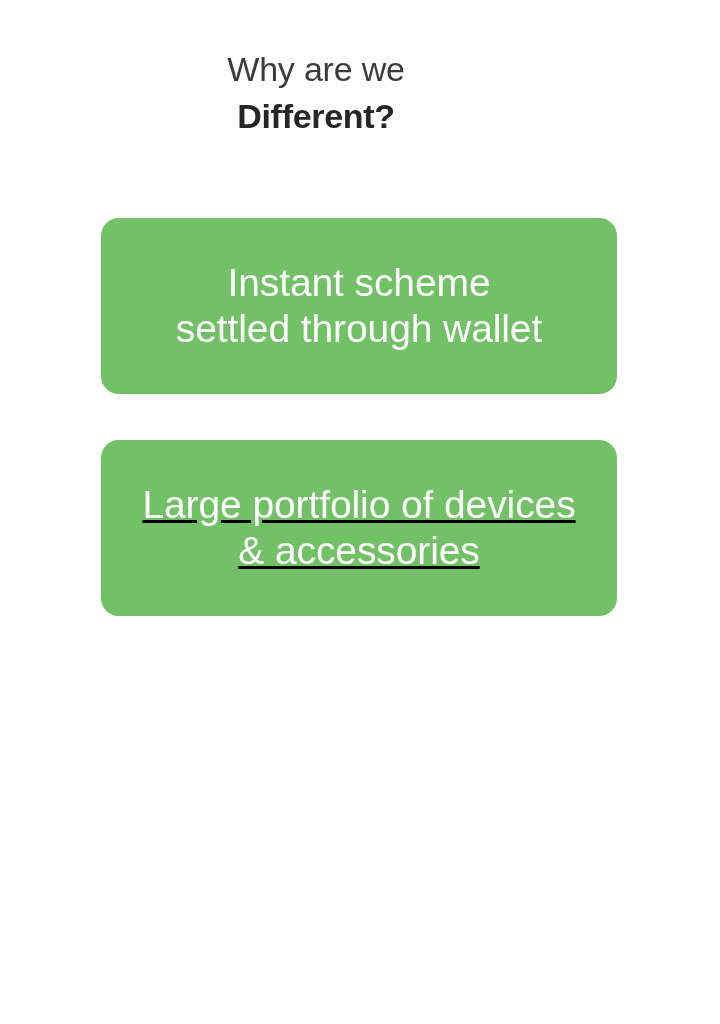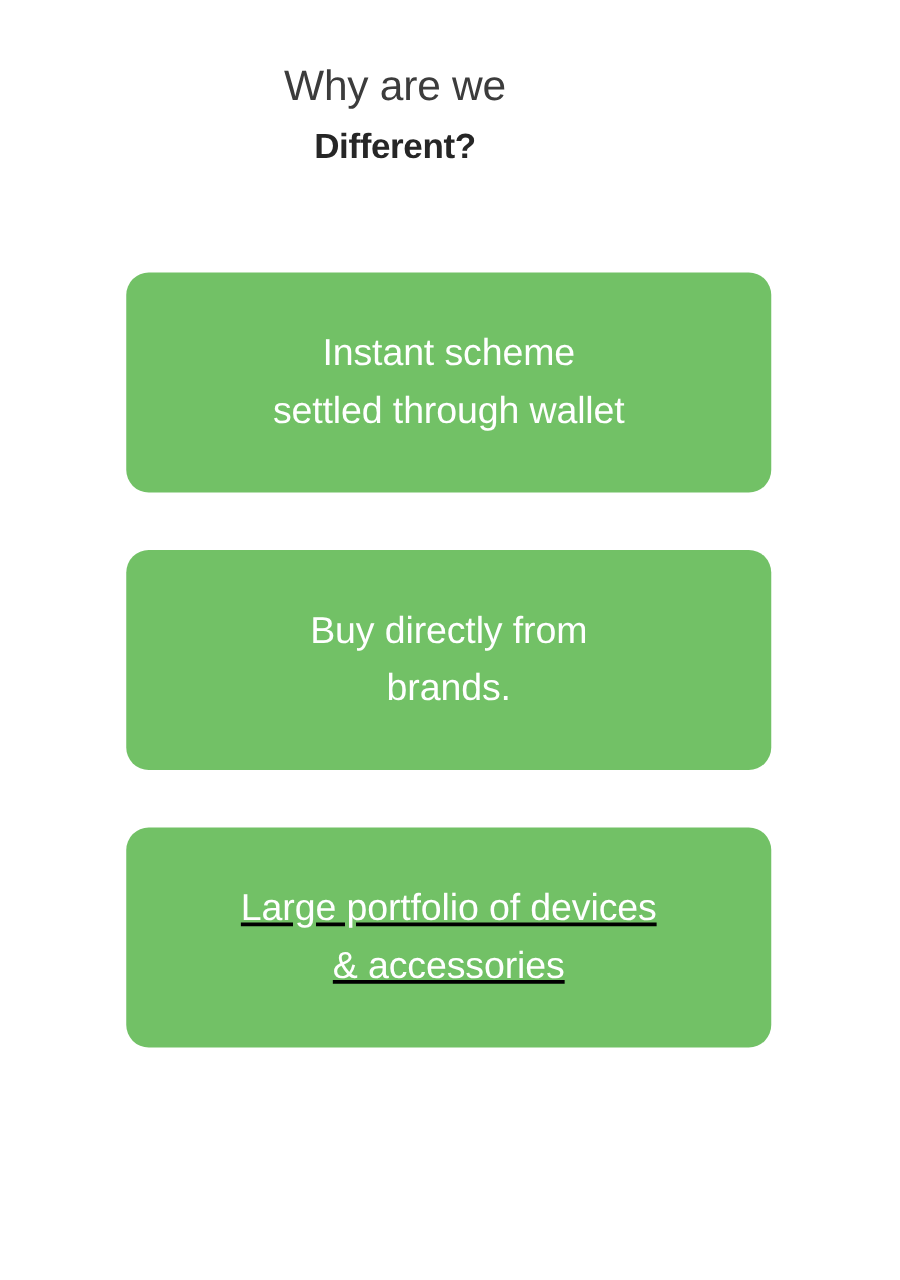--- a/index.html
+++ b/index.html
@@ -34,21 +34,21 @@
   .heading-line1 {
     display: block;
     font-size: 34px;
     line-height: 47px;
     font-weight: 300;
     letter-spacing: -0.2px;
     color: #3c3c3c;
   }
   .heading-line2 {
     display: block;
-    font-size: 28px;
+    font-size: 34px;
     line-height: 47px;
     font-weight: 700;
     letter-spacing: -0.3px;
     color: #262626;
   }
 
   
   .cards {
     position: absolute;
     top: 218px;
@@ -64,21 +64,21 @@
     align-items: center;
     justify-content: center;
     box-sizing: border-box;
     margin-bottom: 46px;
   }
   .card:last-child {
     margin-bottom: 0;
     text-decoration: underline;
   }
   .card-text {
-    font-size: 30px;
+    font-size: 39px;
     line-height: 46px;
     font-weight: 300;
     letter-spacing: -0.1px;
     color: #ffffff;
     text-align: center;
     padding: 0 18px;
     white-space: pre-line;
   }
 </style>
 </head>
@@ -91,24 +91,20 @@
     <span class="heading-line2">Different?</span>
   </div>
 
   <div class="cards">
 
     <div class="card">
       <span class="card-text">Instant scheme
 settled through wallet</span>
     </div>
 
-    <div class="card">
-      <span class="card-text">Buy directly from
-brands.</span>
-    </div>
 
     <div class="card">
       <span class="card-text">Large portfolio of devices
 &amp; accessories</span>
     </div>
 
   </div>
 
 </div>
 

